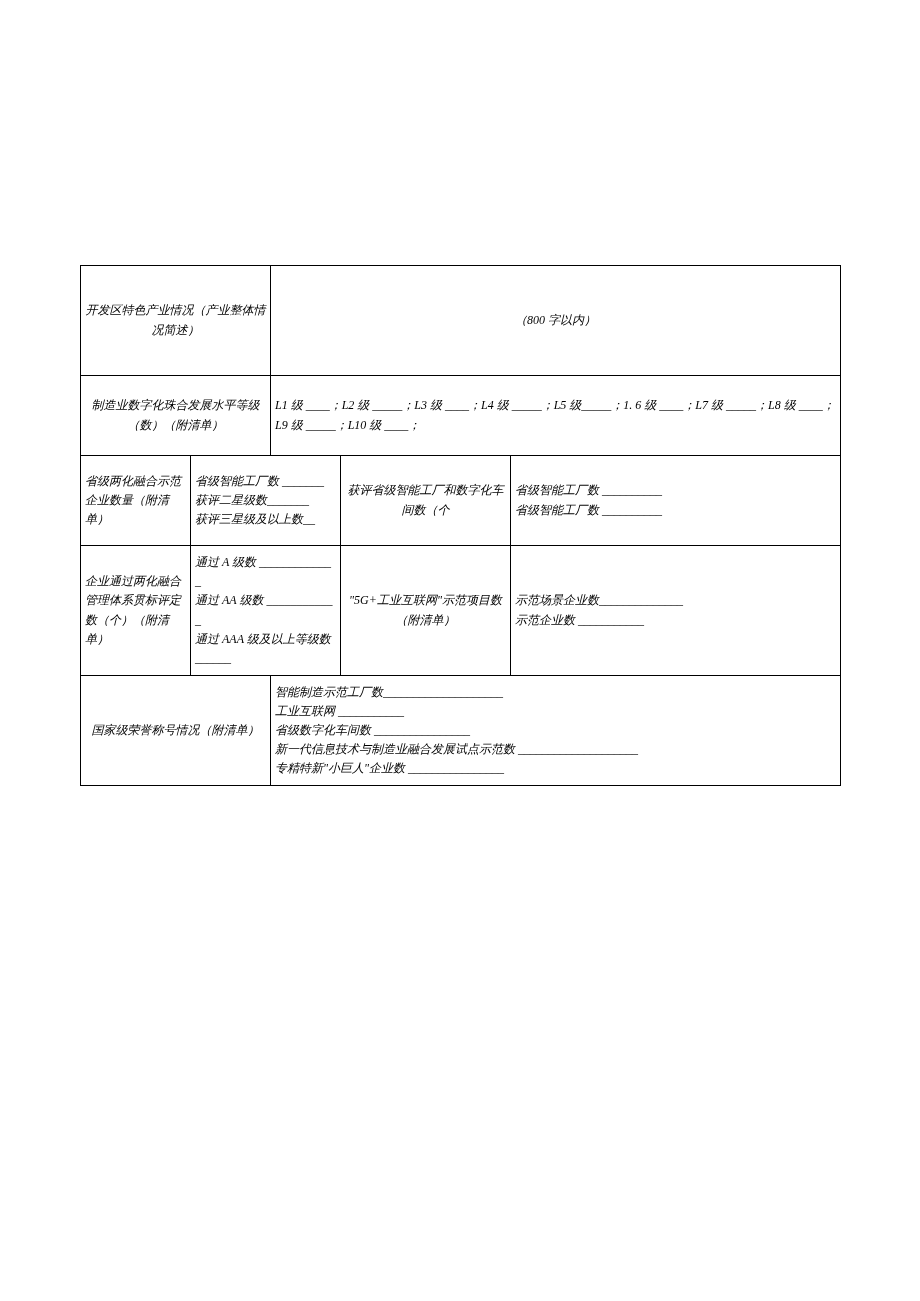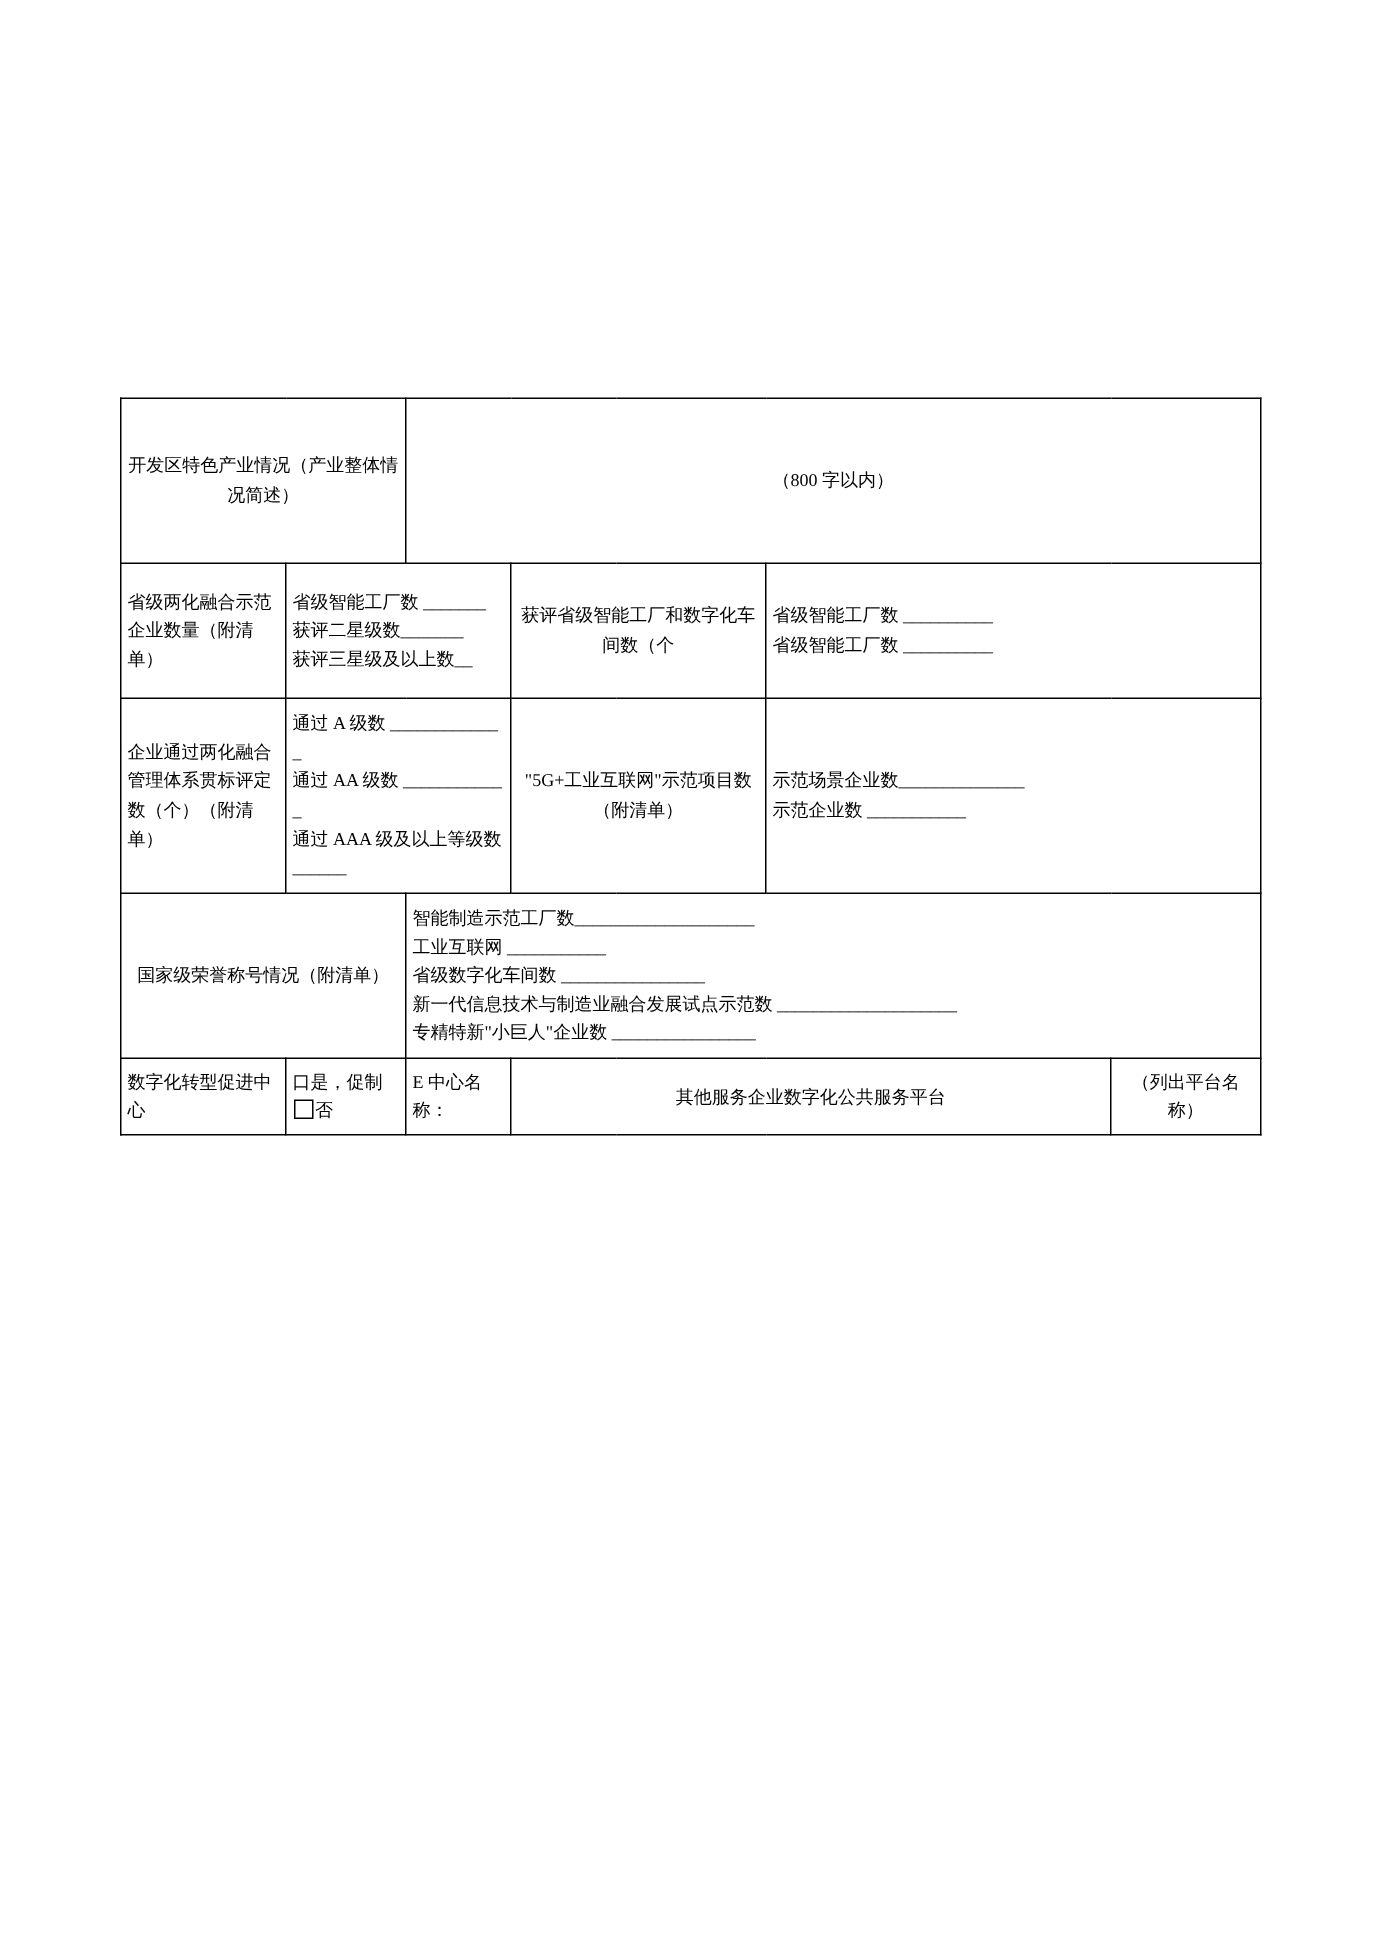--- a/index.html
+++ b/index.html
@@ -8,20 +8,21 @@
     font-family: "SimSun", "宋体", serif;
     font-size: 12px;
     color: #000;
     background: #fff;
   }
   .page {
     width: 920px;
     height: 1083px;
     position: relative;
     box-sizing: border-box;
+    font-style: italic;
   }
   table.form {
     position: absolute;
     left: 80px;
     top: 265px;
     width: 760px;
     border-collapse: collapse;
     table-layout: fixed;
   }
   table.form td {
@@ -57,20 +58,24 @@
     <col style="width:100px">
   </colgroup>
 
   <tbody>
         <tr style="height:110px">
     <td colspan="2" class="center">开发区特色产业情况（产业整体情况简述）</td>
     <td colspan="5" class="center">（800 字以内）</td>
   </tr>
 
 
+  <tr style="height:80px">
+    <td colspan="2" class="center">制造业数字化珠合发展水平等级（数）（附清单）</td>
+    <td colspan="5" class="left">L1 级 ____；L2 级 _____；L3 级 ____；L4 级 _____；L5 级_____；1. 6 级 ____；L7 级 _____；L8 级 ____；L9 级 _____；L10 级 ____；</td>
+  </tr>
 
 
   <tr style="height:90px">
     <td class="left">省级两化融合示范企业数量（附清单）</td>
     <td colspan="2" class="left">
       <div>省级智能工厂数 _______</div>
       <div>获评二星级数_______</div>
       <div>获评三星级及以上数__</div>
     </td>
     <td colspan="2" class="center">获评省级智能工厂和数字化车间数（个</td>
@@ -98,27 +103,17 @@
     <td colspan="2" class="center">国家级荣誉称号情况（附清单）</td>
     <td colspan="5" class="left">
       <div>智能制造示范工厂数____________________</div>
       <div>工业互联网 ___________</div>
       <div>省级数字化车间数 ________________</div>
       <div>新一代信息技术与制造业融合发展试点示范数 ____________________</div>
       <div>专精特新"小巨人"企业数 ________________</div>
     </td>
   </tr>
 
-  <tr style="height:45px">
-    <td class="left">数字化转型促进中心</td>
-    <td class="left">
-      <div><span>口是，促制</span></div>
-      <div><span class="checkbox"></span><span>否</span></div>
-    </td>
-    <td class="left">E 中心名称：</td>
-    <td colspan="3" class="center">其他服务企业数字化公共服务平台</td>
-    <td class="center">（列出平台名称）</td>
-  </tr>
 
 </tbody>
     </table>
 
 </div>
 
 </body></html>

